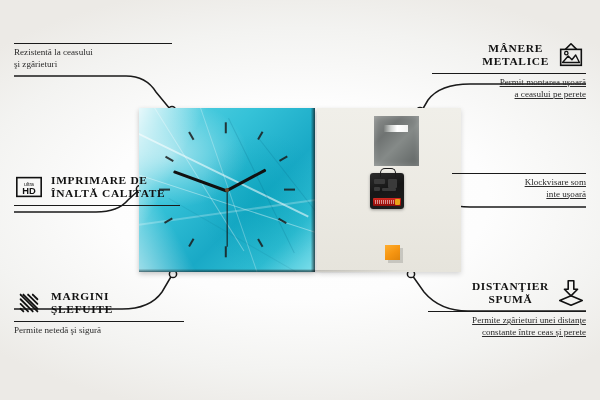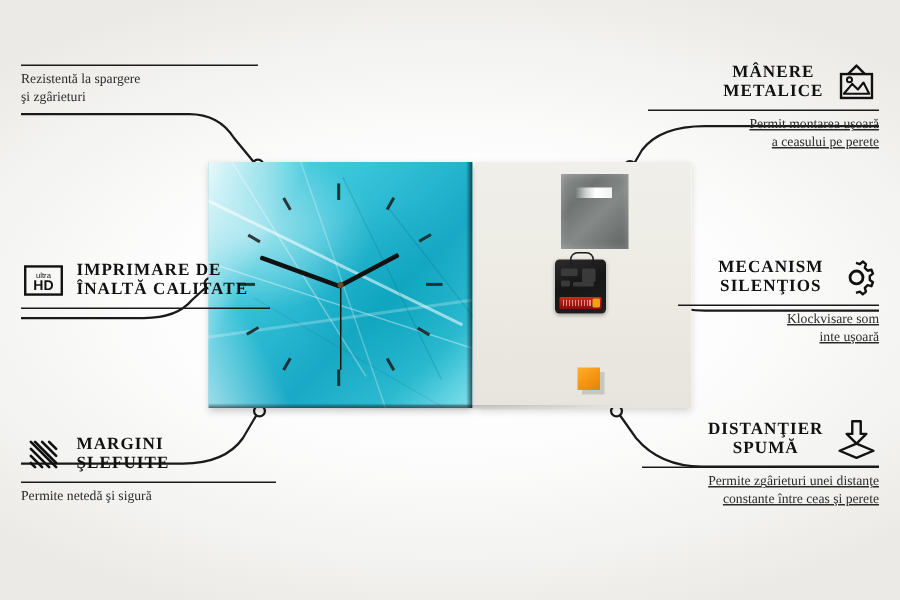--- a/index.html
+++ b/index.html
@@ -205,21 +205,21 @@
         </div>
       </div>
 
       <div id="spacer-pad"></div>
     </div>
   </div>
   <div id="panel-shadow"></div>
 
   <div class="feature" id="f-glass">
     <div class="rule"></div>
-    <div class="fsub">Rezistentă la spargere
+    <div class="fsub">Rezistentă la ceasului
 şi zgârieturi</div>
   </div>
 
   <div class="feature" id="f-print">
     <div class="fhead">
       <svg class="ficon" viewBox="0 0 32 32">
         <rect x="3" y="6" width="26" height="20" fill="none" stroke="#111" stroke-width="1.7"></rect>
         <text x="16" y="14.5" font-family="Liberation Sans, sans-serif" font-size="5.4" text-anchor="middle" fill="#111">ultra</text>
         <text x="16" y="23" font-family="Liberation Sans, sans-serif" font-size="10" font-weight="bold" text-anchor="middle" fill="#111">HD</text>
       </svg>
@@ -259,30 +259,20 @@
         <path d="M7 24 L13 17 L17 21 L21 16 L25 24 Z" fill="none" stroke="#111" stroke-width="1.5" stroke-linejoin="round"></path>
         <circle cx="11" cy="14" r="1.8" fill="none" stroke="#111" stroke-width="1.4"></circle>
       </svg>
     </div>
     <div class="rule"></div>
     <div class="fsub r">Permit montarea uşoară
 a ceasului pe perete</div>
   </div>
 
   <div class="feature" id="f-mech">
-    <div class="fhead right">
-      <div class="ftitle r">MECANISM
-SILENŢIOS</div>
-      <svg class="ficon" viewBox="0 0 32 32">
-        <g fill="none" stroke="#111" stroke-width="2" stroke-linejoin="round">
-          <path d="M16 4.5 l3.2 1.1 2.4-2.2 2.6 2.2 -0.9 3.1 2.3 2.3 3.1-0.9 1.3 3.3 -2.6 1.9 0 3.3 2.6 1.9 -1.3 3.3 -3.1-0.9 -2.3 2.3 0.9 3.1 -2.6 2.2 -2.4-2.2 -3.2 1.1" transform="scale(0.86) translate(2.2,2.0)"></path>
-          <circle cx="16" cy="16" r="4.6"></circle>
-        </g>
-      </svg>
-    </div>
     <div class="rule"></div>
     <div class="fsub r">Klockvisare som
 inte uşoară</div>
   </div>
 
   <div class="feature" id="f-spacer">
     <div class="fhead right">
       <div class="ftitle r">DISTANŢIER
 SPUMĂ</div>
       <svg class="ficon" viewBox="0 0 32 32">

